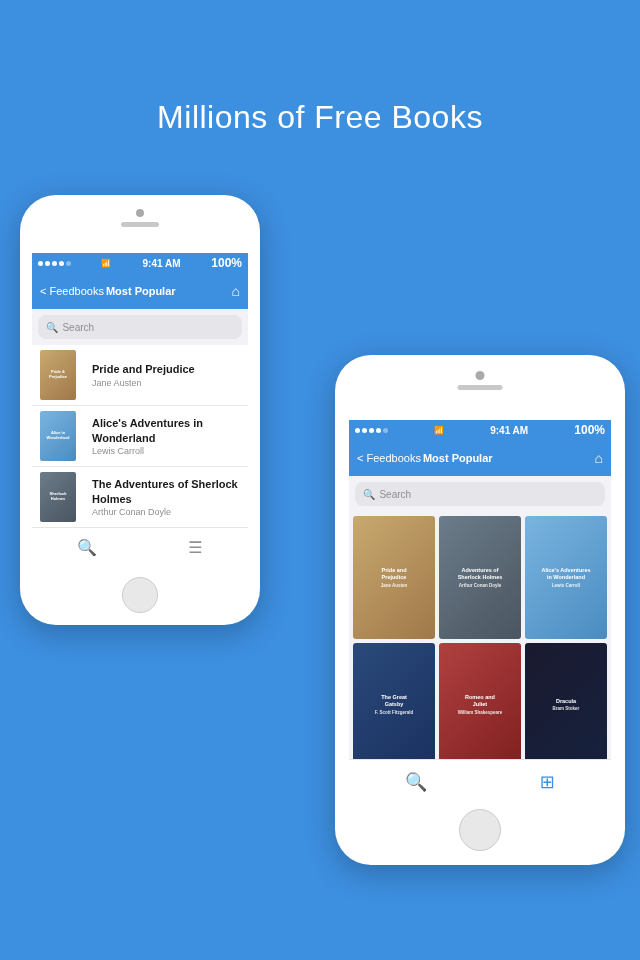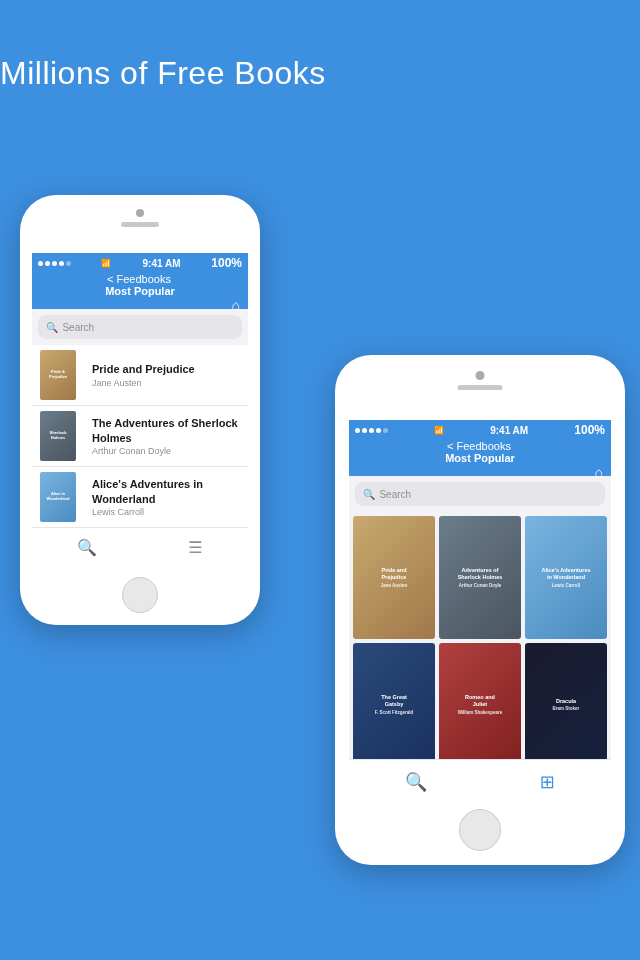--- a/index.html
+++ b/index.html
@@ -10,22 +10,24 @@
       background-color: #3d8fe0;
       font-family: -apple-system, 'Helvetica Neue', Arial, sans-serif;
       overflow: hidden;
       position: relative;
     }
 
     .headline {
       color: white;
       font-size: 32px;
       font-weight: 300;
+      text-align: center;
       padding-top: 55px;
       letter-spacing: 0.5px;
+      margin-top: 44px;
     }
 
     
     .phone {
       position: absolute;
       background: white;
       border-radius: 36px;
       box-shadow: 0 8px 30px rgba(0,0,0,0.25);
     }
     .phone-home {
@@ -88,21 +90,20 @@
 
     
     .nav-bar {
       background: #3d8fe0;
       height: 36px;
       display: flex;
       align-items: center;
       padding: 0 8px;
       color: white;
       font-size: 11px;
-      flex-direction: column;
     }
     .nav-back { font-size: 11px; margin-right: 2px; }
     .nav-title { font-weight: 700; }
     .nav-home { margin-left: auto; font-size: 14px; }
 
     
     .search-bar {
       background: #e5e5ea;
       margin: 6px;
       border-radius: 8px;
@@ -257,35 +258,35 @@
       <div class="book-item">
         <div class="book-thumb thumb-pride">
           <div style="font-size:4px;line-height:1.2;padding:2px;text-align:center;">Pride &amp;<br>Prejudice</div>
         </div>
         <div class="book-info">
           <div class="book-title">Pride and Prejudice</div>
           <div class="book-author">Jane Austen</div>
         </div>
       </div>
       <div class="book-item">
+        <div class="book-thumb thumb-alice">
+          <div style="font-size:4px;line-height:1.2;padding:2px;text-align:center;">Alice in<br>Wonderland</div>
+        </div>
+        <div class="book-info">
+          <div class="book-title">Alice's Adventures in Wonderland</div>
+          <div class="book-author">Lewis Carroll</div>
+        </div>
+      </div>
+      <div class="book-item">
         <div class="book-thumb thumb-sherlock">
           <div style="font-size:4px;line-height:1.2;padding:2px;text-align:center;">Sherlock<br>Holmes</div>
         </div>
         <div class="book-info">
           <div class="book-title">The Adventures of Sherlock Holmes</div>
           <div class="book-author">Arthur Conan Doyle</div>
-        </div>
-      </div>
-      <div class="book-item">
-        <div class="book-thumb thumb-alice">
-          <div style="font-size:4px;line-height:1.2;padding:2px;text-align:center;">Alice in<br>Wonderland</div>
-        </div>
-        <div class="book-info">
-          <div class="book-title">Alice's Adventures in Wonderland</div>
-          <div class="book-author">Lewis Carroll</div>
         </div>
       </div>
       <div class="book-item">
         <div class="book-thumb thumb-gatsby">
           <div style="font-size:4px;line-height:1.2;padding:2px;text-align:center;">The Great<br>Gatsby</div>
         </div>
         <div class="book-info">
           <div class="book-title">The Great Gatsby</div>
           <div class="book-author">Francis Scott Fitzgerald</div>
         </div>

